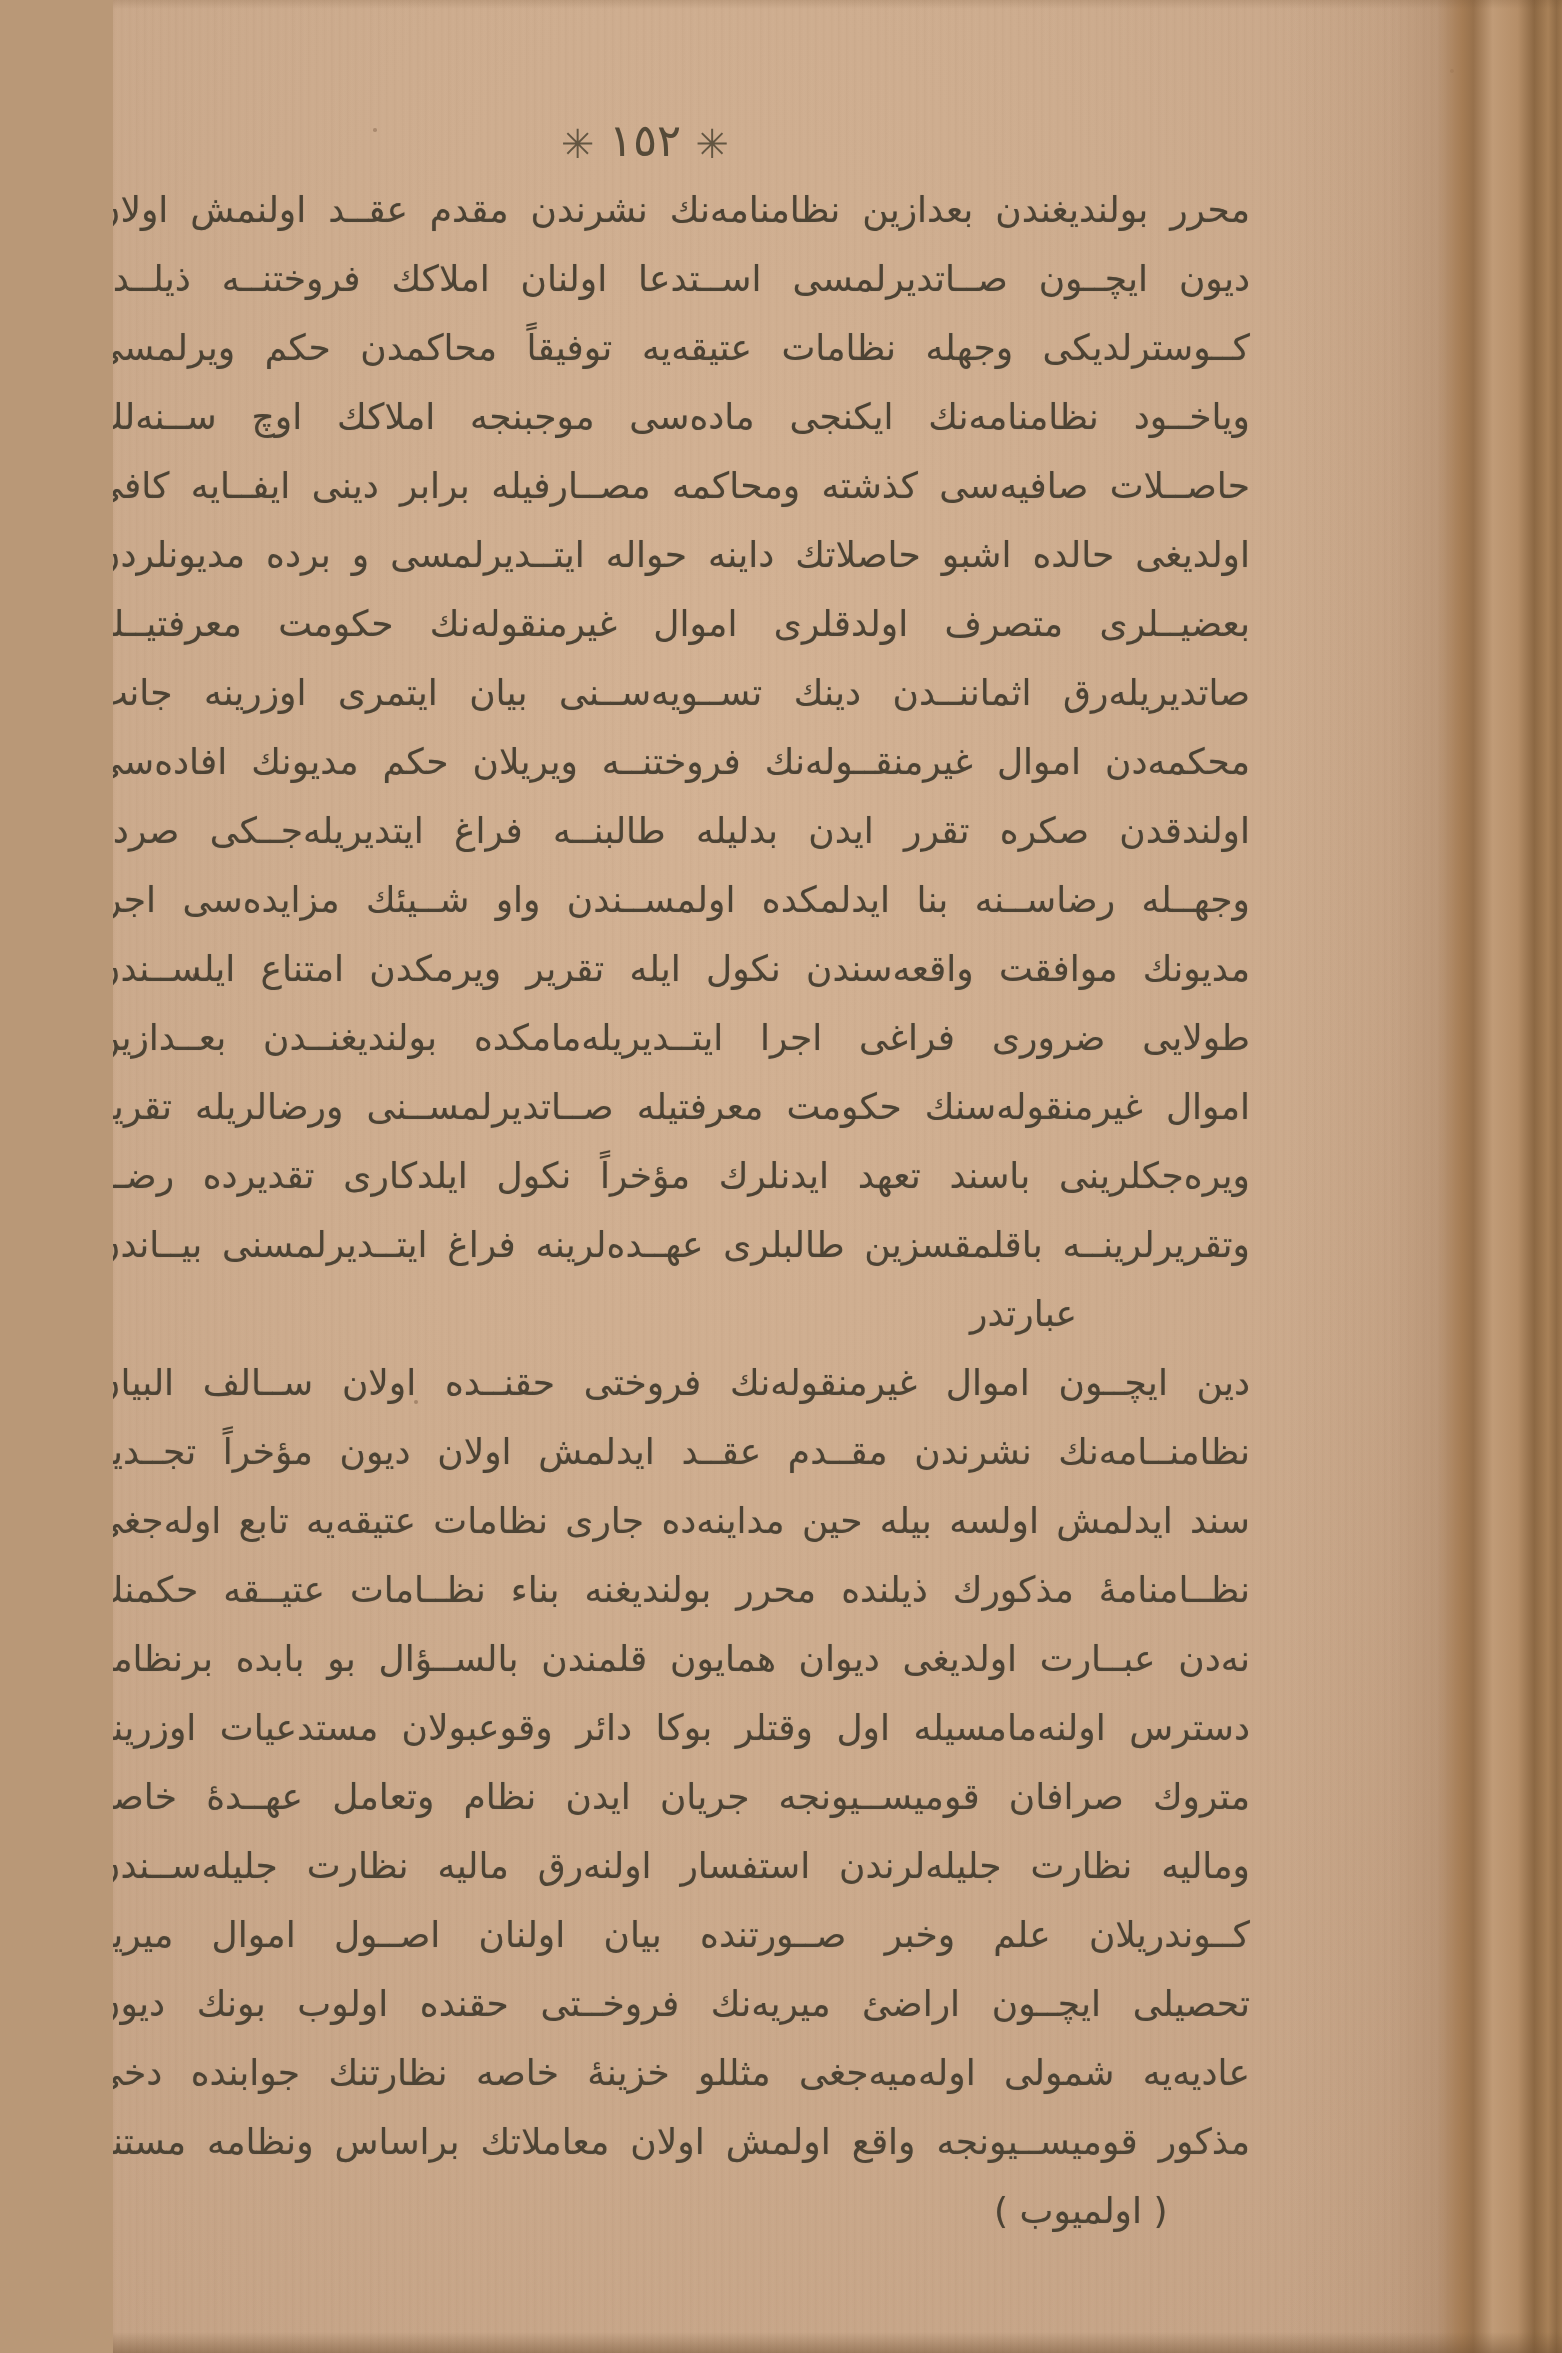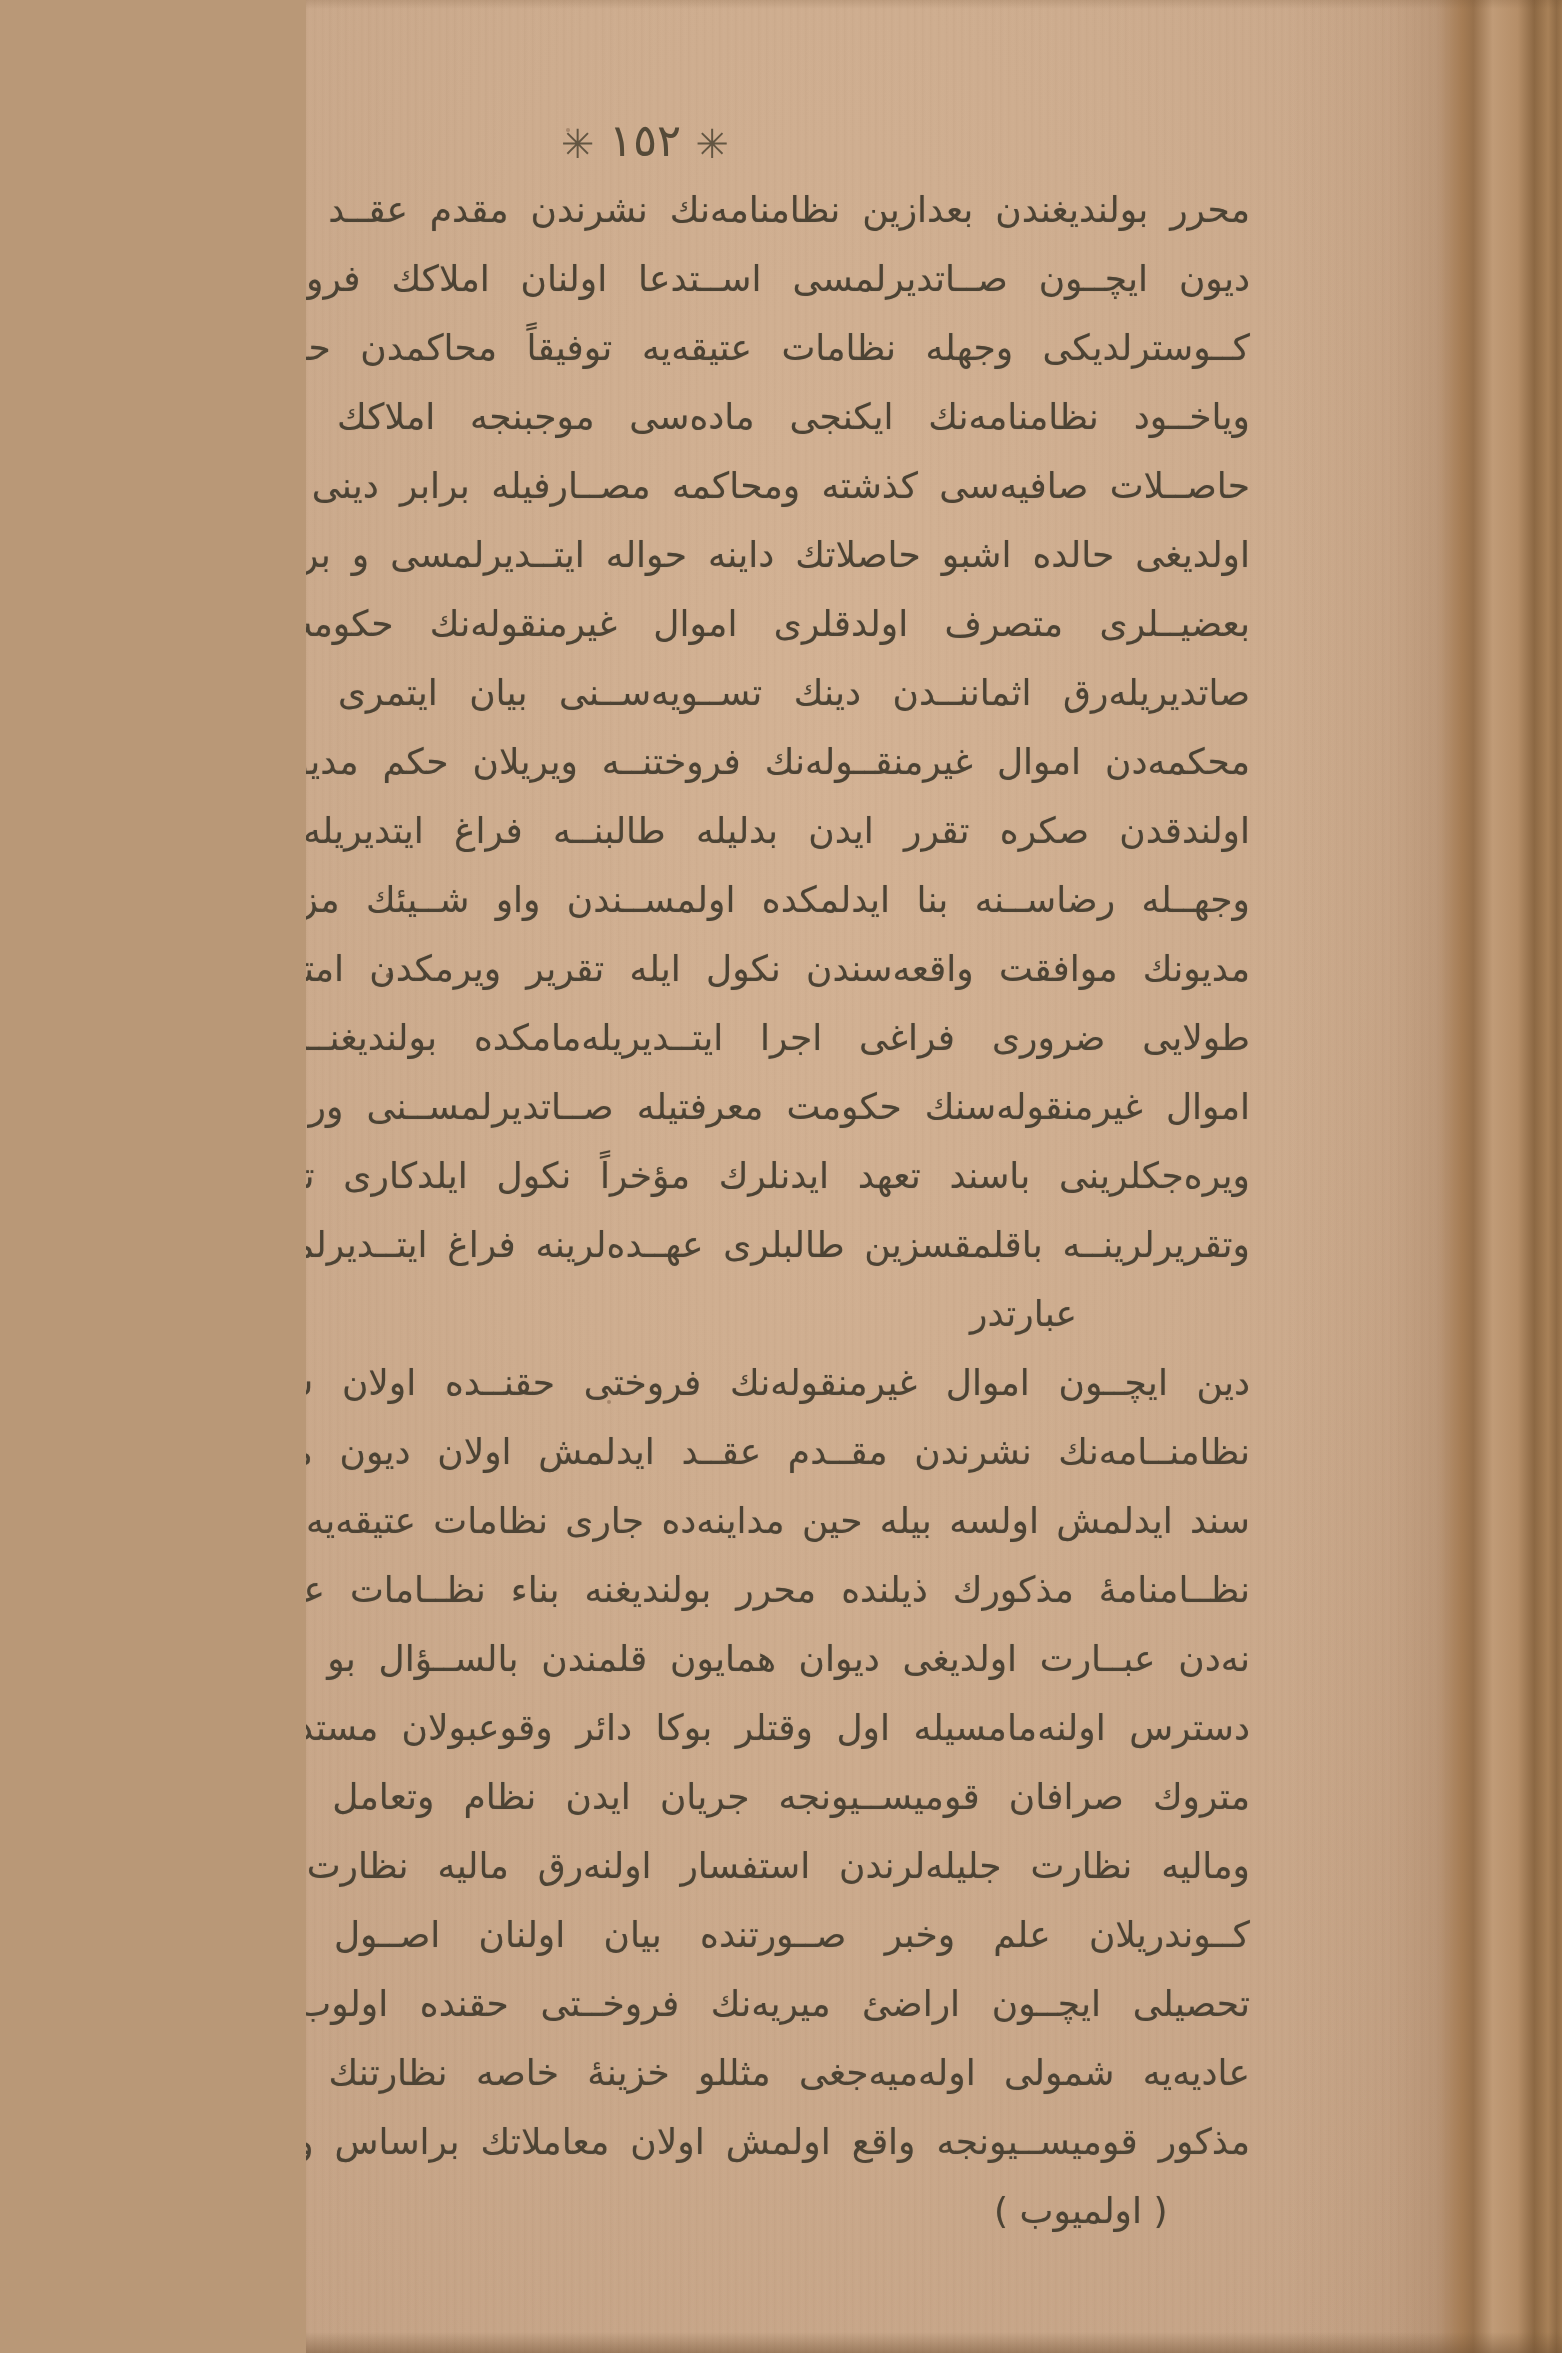--- a/index.html
+++ b/index.html
@@ -2,21 +2,21 @@
 <html lang="ota" dir="rtl" style="font-size:14px"><head>
 <meta charset="utf-8">
 <style>
   html, body {
     margin: 0;
     padding: 0;
     background: #b99877;
   }
   #sheet {
     position: relative;
-    width: 1256px;
+    width: 1449px;
     height: 2354px;
     overflow: hidden;
     background:
       radial-gradient(ellipse at 42% 32%, #d3b294 0%, #cdac8e 40%, #c3a184 92%, #bd9b7e 100%);
     font-family: "DejaVu Sans", sans-serif;
     color: #4c4334;
   }
   
   #grain {
     position: absolute;

